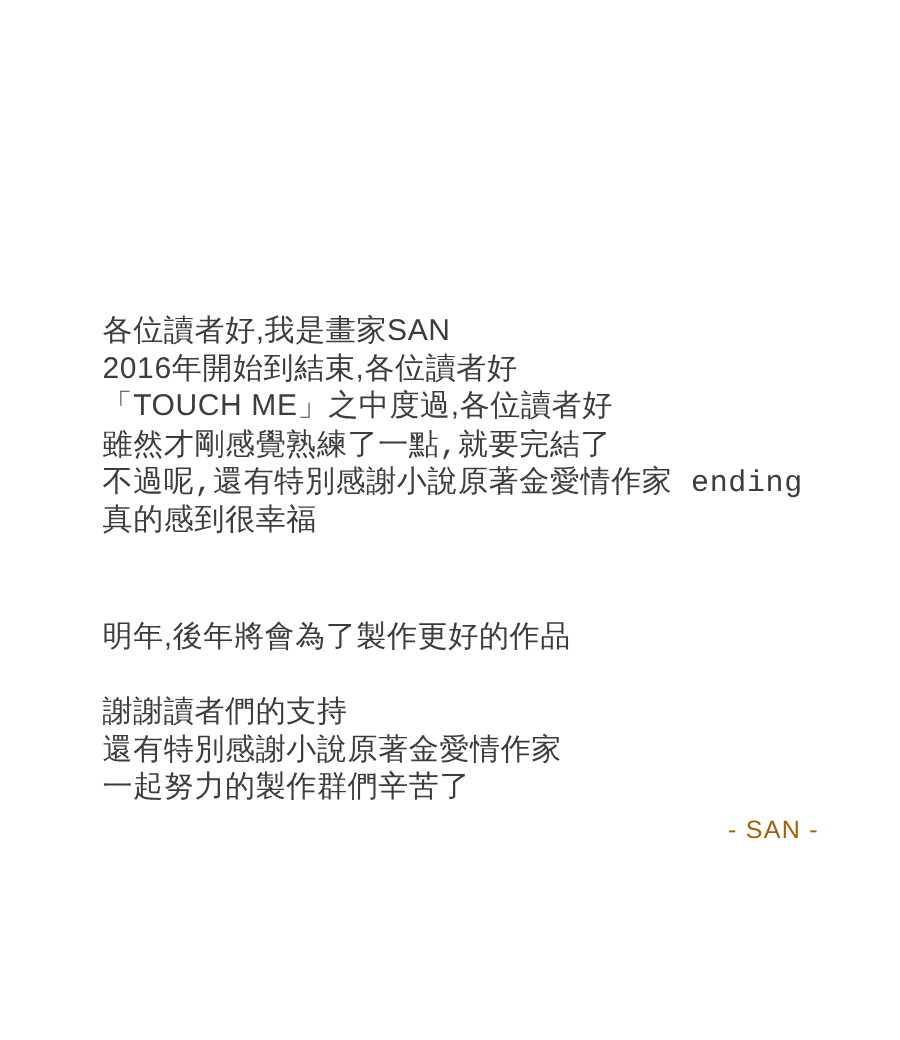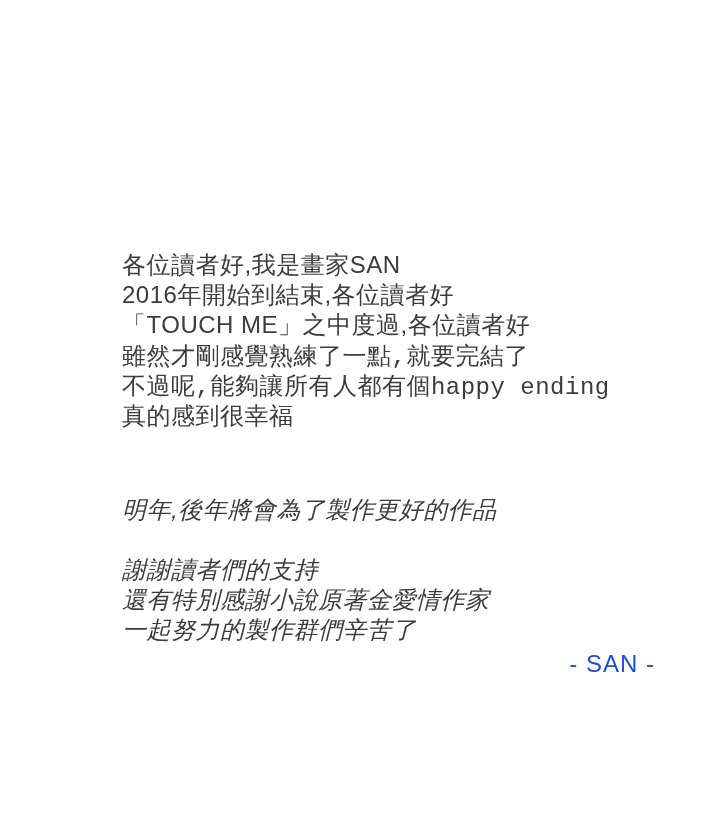--- a/index.html
+++ b/index.html
@@ -18,51 +18,50 @@
     height: 832px;
     overflow: hidden;
     background: #ffffff;
   }
   .textblock {
     padding: 250px 65px 0 82px;
     font-size: 24px;
     line-height: 30px;
     color: #3c3c3c;
     letter-spacing: 0.5px;
-    margin-left: 40px;
   }
   .para { margin: 0; }
   .para .line { display: block; }
   .para-2 { margin-top: 3px; font-family: Liberation Mono, monospace; }
-  .para-3 { margin-top: 62px; font-style: italic; }
-  .para-4 { margin-top: 30px; font-style: italic; }
+  .para-3 { margin-top: 62px; }
+  .para-4 { margin-top: 30px; }
   .signature {
     margin-top: 4px;
     text-align: right;
-    font-size: 24px;
+    font-size: 20px;
     line-height: 30px;
-    color: #1d4ed8;
+    color: #a16207;
     letter-spacing: 1px;
   }
 </style>
 </head>
 <body>
 
 <div class="page">
   <div class="textblock">
 
     <p class="para para-1">
       <span class="line">各位讀者好,我是畫家SAN</span>
       <span class="line">2016年開始到結束,各位讀者好</span>
       <span class="line">「TOUCH ME」之中度過,各位讀者好</span>
     </p>
 
     <p class="para para-2">
       <span class="line">雖然才剛感覺熟練了一點,就要完結了</span>
-      <span class="line">不過呢,能夠讓所有人都有個happy ending</span>
+      <span class="line">不過呢,還有特別感謝小說原著金愛情作家 ending</span>
       <span class="line">真的感到很幸福</span>
     </p>
 
     <p class="para para-3">
       <span class="line">明年,後年將會為了製作更好的作品</span>
     </p>
 
     <p class="para para-4">
       <span class="line">謝謝讀者們的支持</span>
       <span class="line">還有特別感謝小說原著金愛情作家</span>

